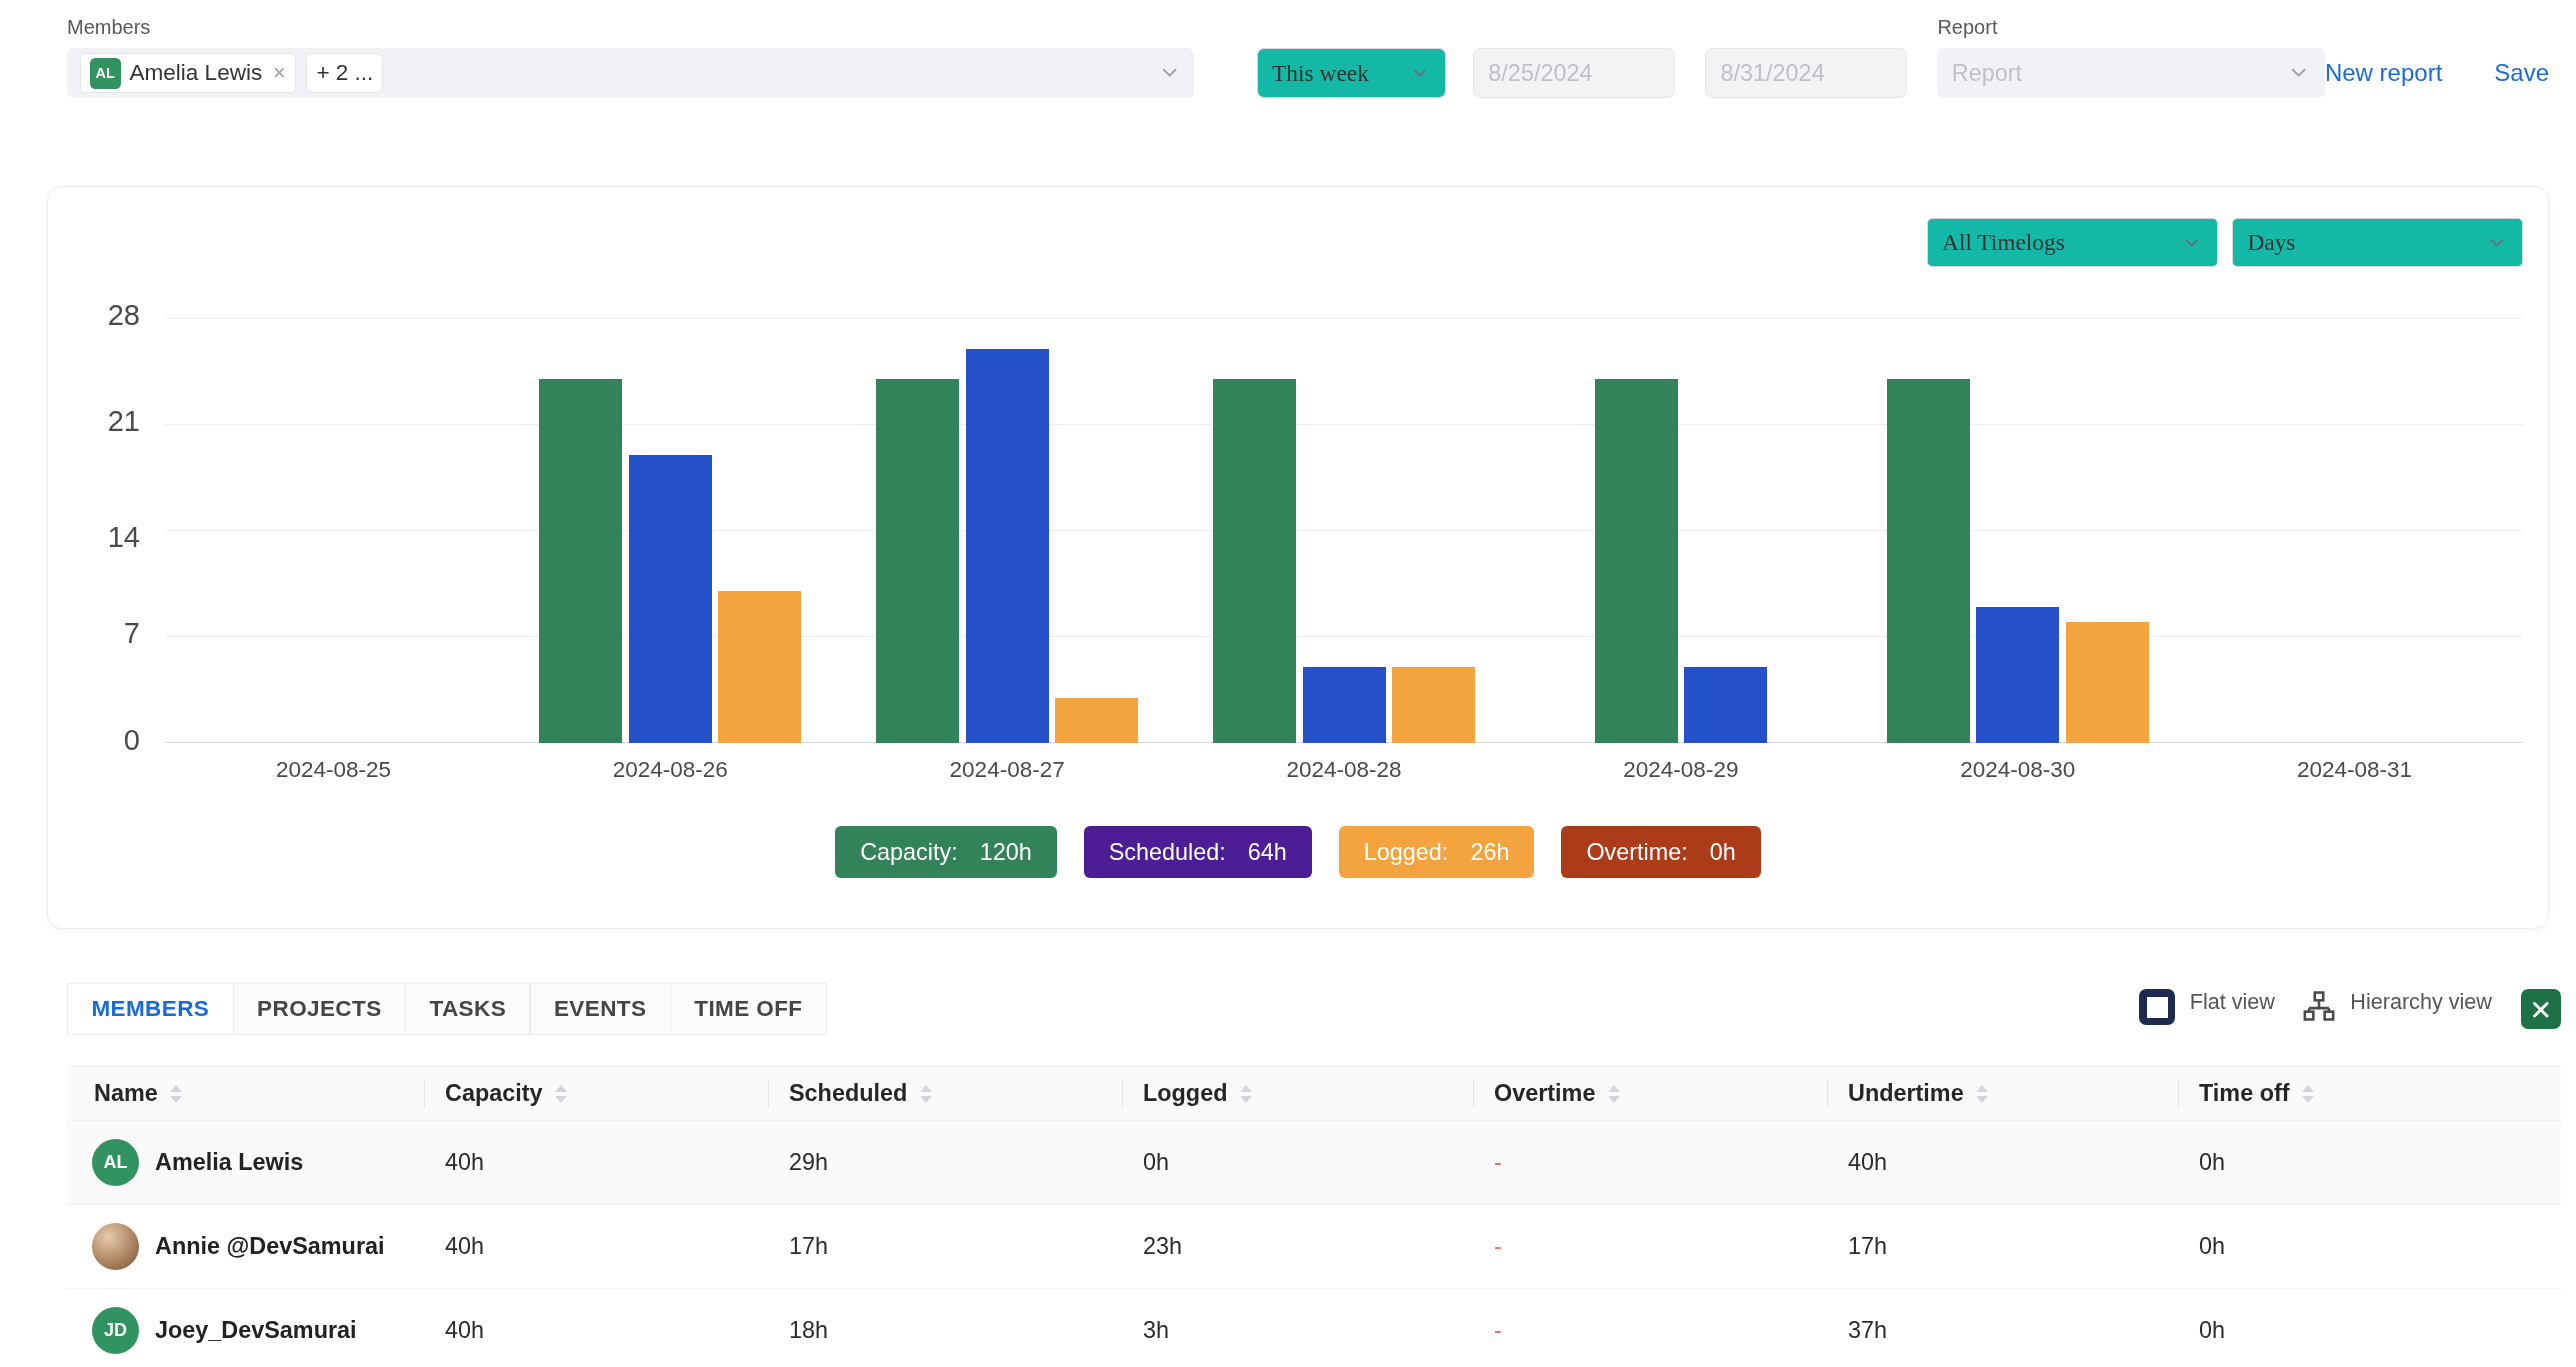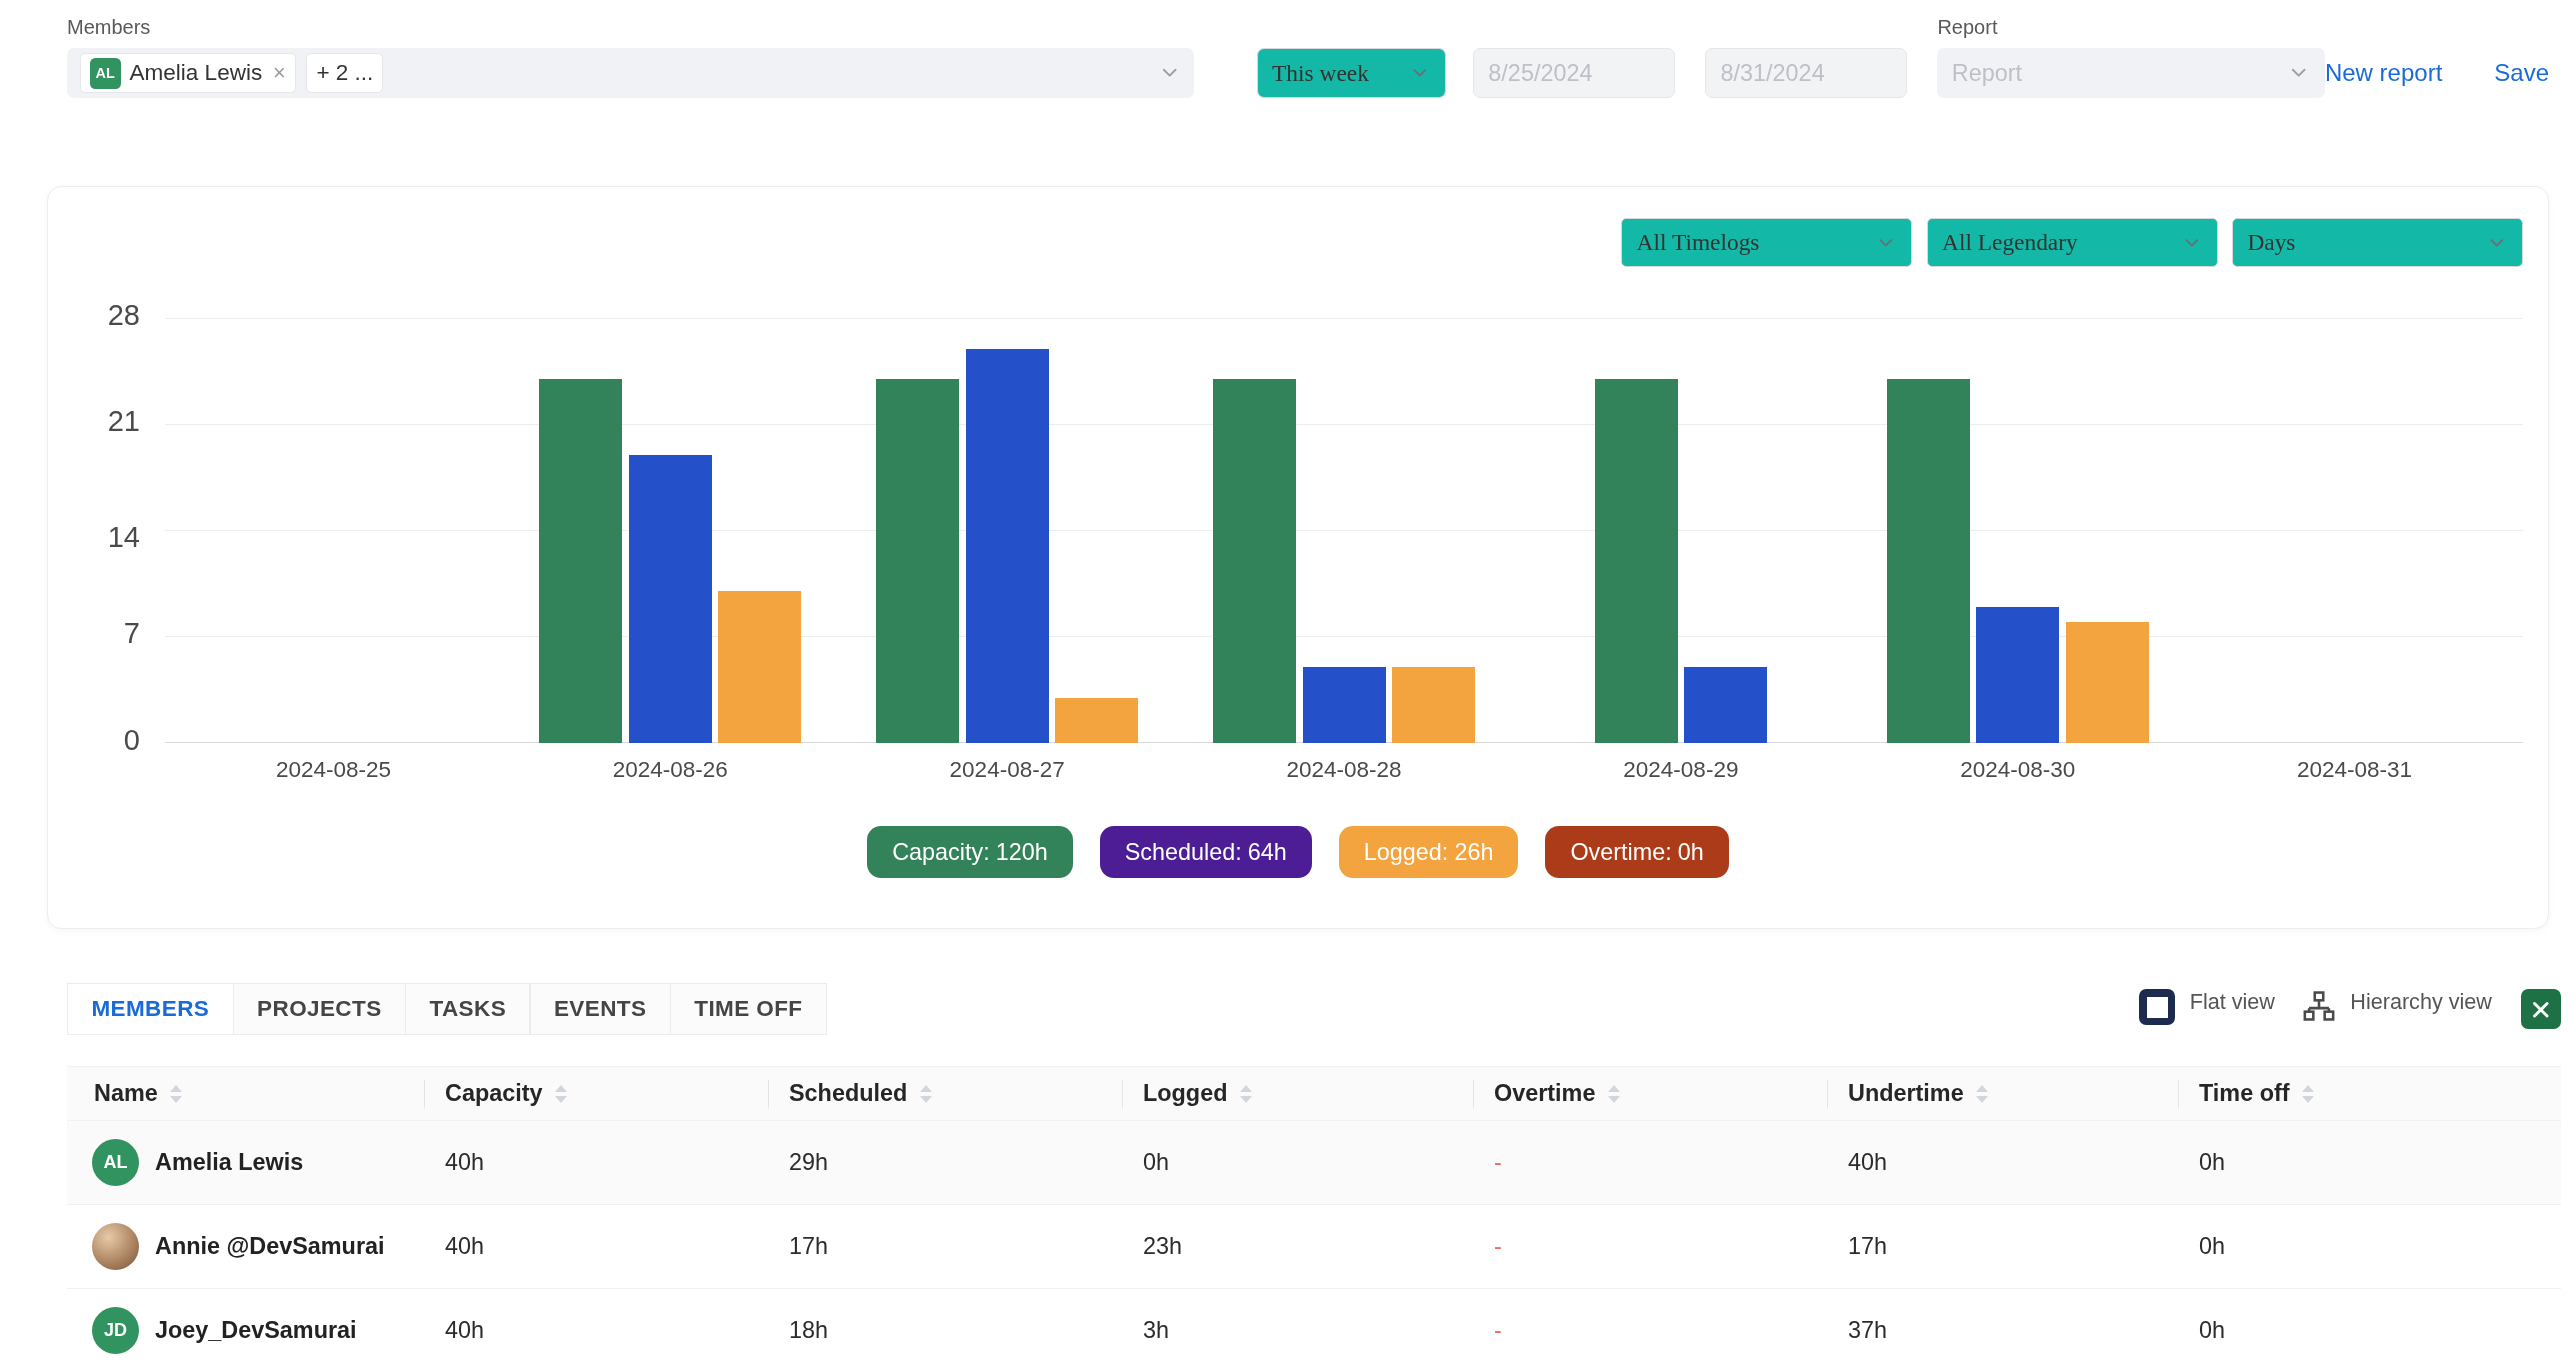--- a/index.html
+++ b/index.html
@@ -47,22 +47,22 @@
   .gridline { position:absolute; left:0; right:0; height:0.9px; background:#ededed; }
   .gridline.baseline { background:#d8d8d8; }
   .ytick { position:absolute; left:-79px; width:54px; text-align:right; font-size:29px; color:#4a4a4a; }
   .groups { position:absolute; left:0; right:0; top:0; bottom:0; display:flex; }
   .group { flex:1; display:flex; align-items:flex-end; justify-content:center; gap:6.3px; }
   .bar { width:83px; }
   .x-labels { display:flex; margin:14.4px 0 0 92px; }
   .xlabel { flex:1; text-align:center; font-size:22.5px; color:#4a4a4a; }
   .legend { display:flex; justify-content:center; gap:27px; margin-top:43px; }
   .pill {
-    height:52px; border-radius:14px; color:#fff; font-size:23.4px;
-    display:flex; align-items:center; padding:0 25px; gap:6px; cursor:pointer; white-space:nowrap;
+    height:52px; border-radius:6px; color:#fff; font-size:23.4px;
+    display:flex; align-items:center; padding:0 25px; gap:22px; cursor:pointer; white-space:nowrap;
   }
 
   
   .table-section { margin:54px 15.3px 0 67px; }
   .table-toolbar { display:flex; align-items:center; justify-content:space-between; }
   .tabs { display:flex; }
   .tab {
     height:52px; line-height:50px; padding:0 23.4px; font-size:22.5px; font-weight:700;
     letter-spacing:0.4px; color:#454545; background:#fbfbfb; border:0.9px solid #ececec;
     margin-left:-0.9px; cursor:pointer; white-space:nowrap;
@@ -157,26 +157,20 @@
   <div class="links">
     <a>New report</a>
     <a>Save</a>
   </div>
 </div>
 
 <div class="chart-card">
   <div class="chart-filters">
     <div class="sel sel-white filter-sel">
       <span>All Timelogs</span>
-      <svg class="chev" width="21.6" height="21.6" viewBox="0 0 24 24" fill="none" stroke="#6b6f76" stroke-width="2" stroke-linecap="round" stroke-linejoin="round">
-          <polyline points="6 9 12 15 18 9"></polyline>
-        </svg>
-    </div>
-    <div class="sel sel-white filter-sel">
-      <span>All Legendary</span>
       <svg class="chev" width="21.6" height="21.6" viewBox="0 0 24 24" fill="none" stroke="#6b6f76" stroke-width="2" stroke-linecap="round" stroke-linejoin="round">
           <polyline points="6 9 12 15 18 9"></polyline>
         </svg>
     </div>
     <div class="sel sel-white filter-sel">
       <span>Days</span>
       <svg class="chev" width="21.6" height="21.6" viewBox="0 0 24 24" fill="none" stroke="#6b6f76" stroke-width="2" stroke-linecap="round" stroke-linejoin="round">
           <polyline points="6 9 12 15 18 9"></polyline>
         </svg>
     </div>

